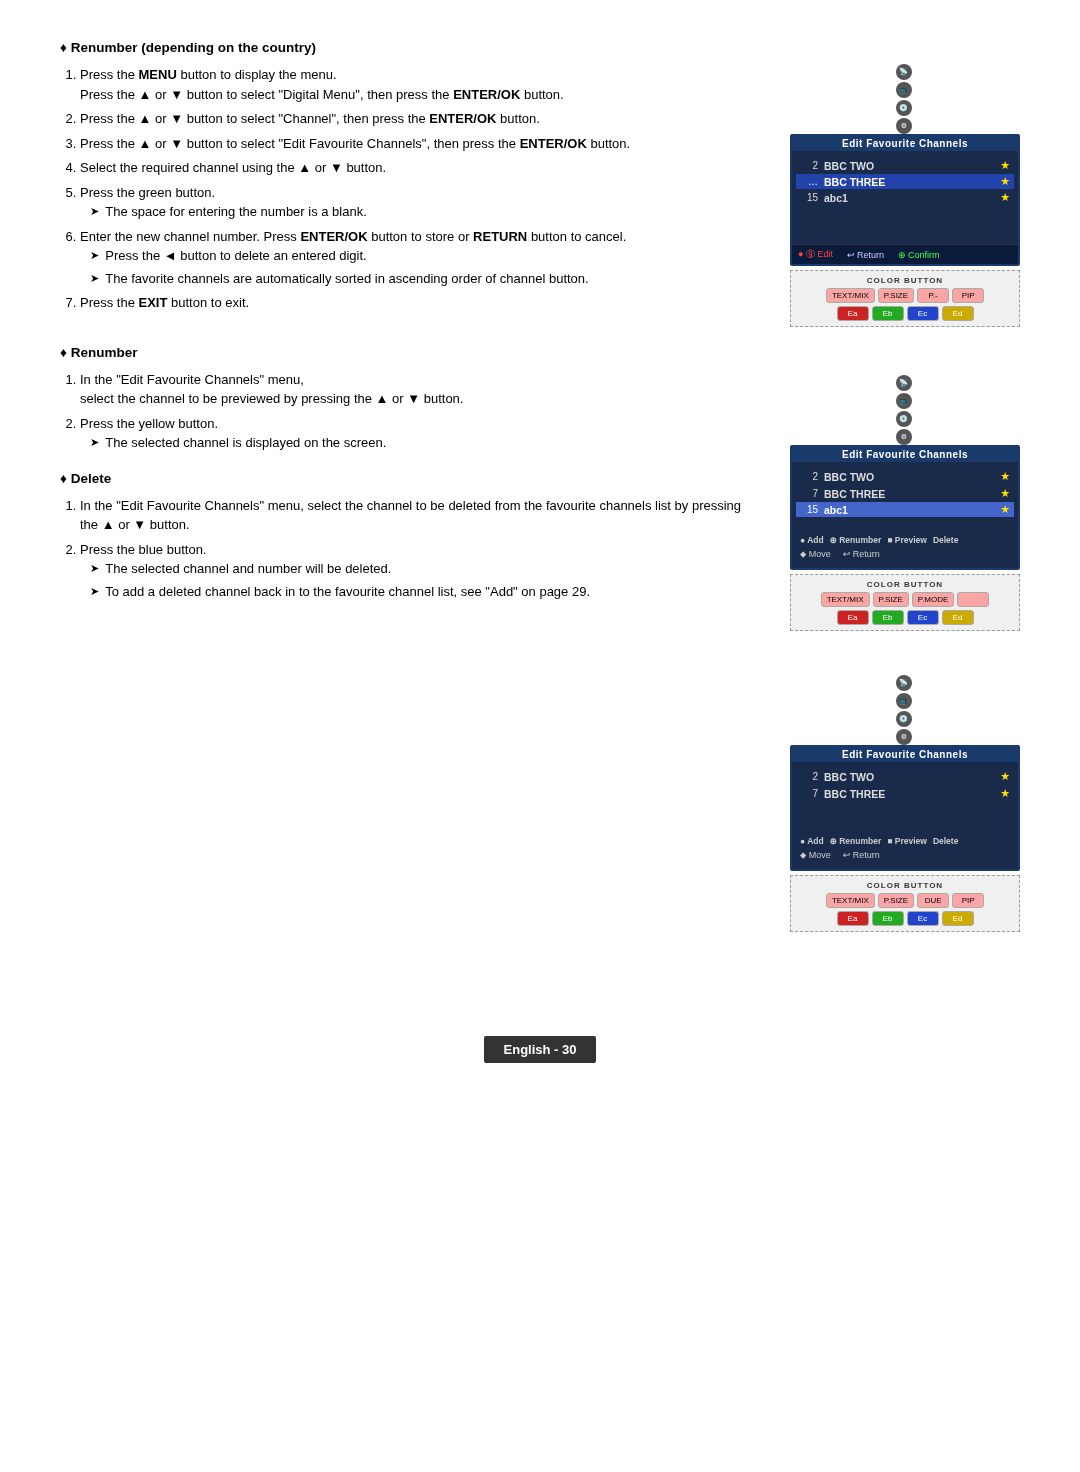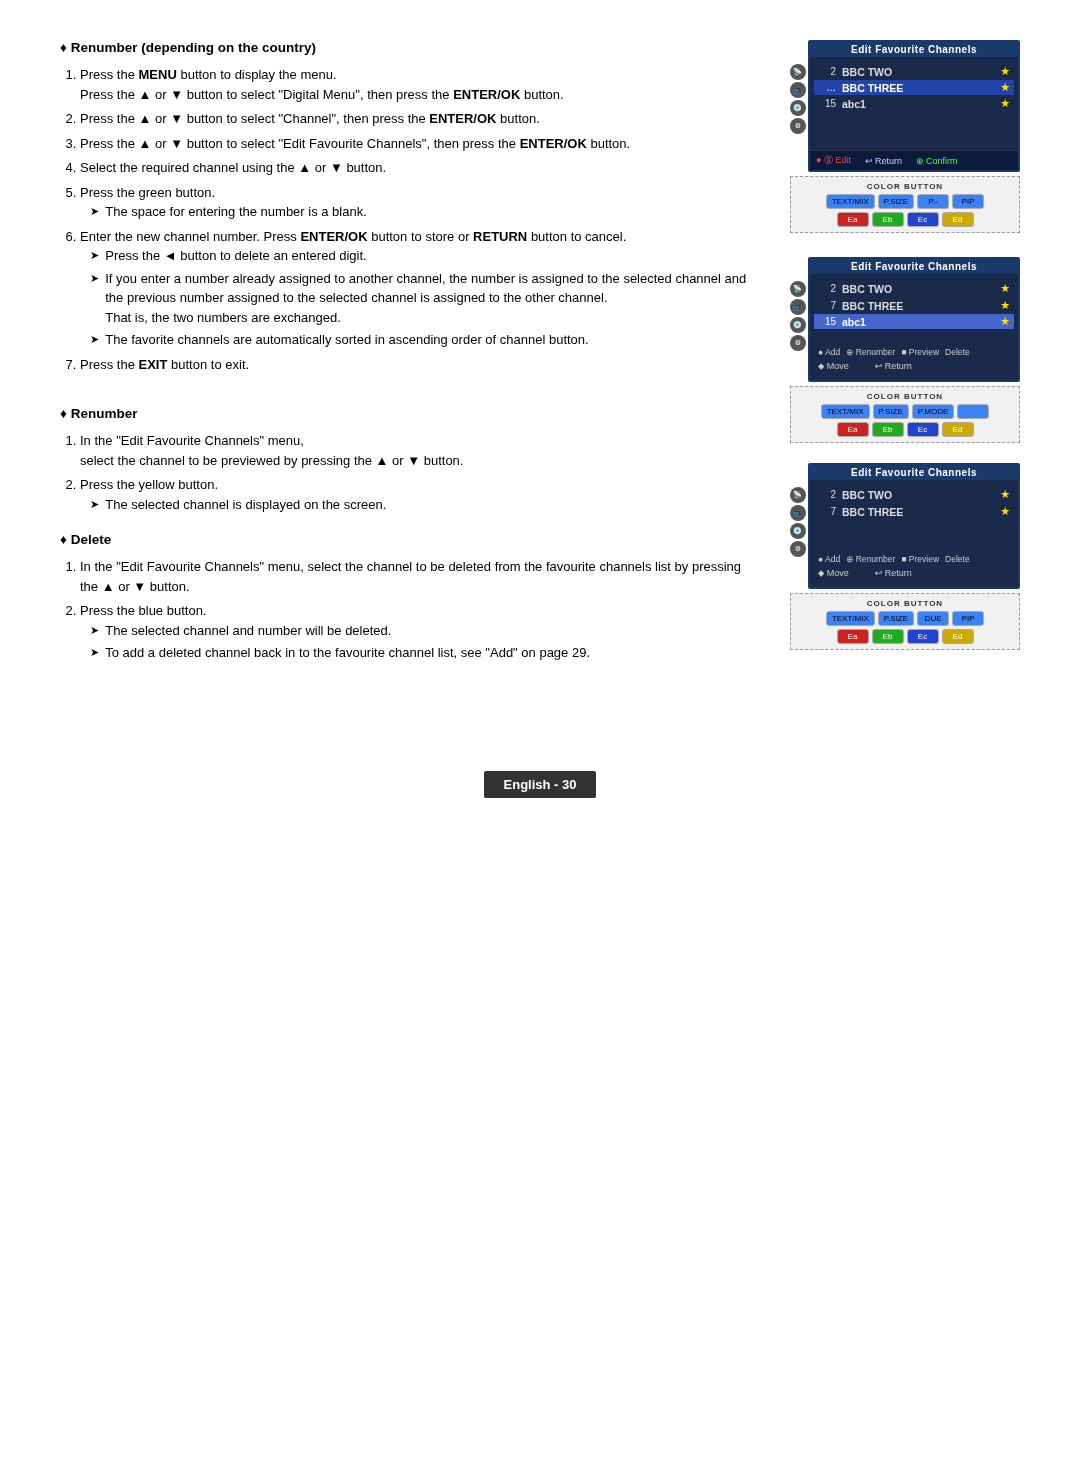--- a/index.html
+++ b/index.html
@@ -142,40 +142,41 @@
       margin-bottom: 3px;
       color: #333;
     }
     .remote-buttons-row {
       display: flex;
       gap: 3px;
       justify-content: center;
       margin-bottom: 3px;
     }
     .remote-btn {
-      background: #3b82f6;
+      background: #fca5a5;
       border: 1px solid #aaa;
       border-radius: 3px;
       padding: 2px 5px;
       font-size: 8px;
       text-align: center;
       min-width: 32px;
     }
     .remote-btn.red { background: #cc2222; color: #fff; }
     .remote-btn.green { background: #22aa22; color: #fff; }
     .remote-btn.yellow { background: #ccaa00; color: #fff; }
     .remote-btn.blue { background: #2244cc; color: #fff; }
     .remote-btn-row2 {
       display: flex;
       gap: 3px;
       justify-content: center;
     }
     .tv-with-icons {
       display: flex;
       gap: 0;
+      flex-direction: column;
     }
     .tv-left-icons {
       display: flex;
       flex-direction: column;
       gap: 2px;
       padding-top: 24px;
       padding-right: 2px;
       align-items: center;
     }
     .icon-circle {
@@ -206,25 +207,26 @@
       text-align: center;
       margin-top: 30px;
     }
     .tv-add-row {
       display: flex;
       gap: 6px;
       font-size: 8.5px;
       color: #bbb;
       padding: 2px 0;
       align-items: center;
+      font-weight: bold;
     }
     .tv-add-row span { color: #ccc; }
     .tv-move-row {
       display: flex;
-      gap: 26px;
+      gap: 12px;
       font-size: 8.5px;
       color: #ccc;
       padding: 2px 0;
     }
     .updown { font-size: 9px; }
     .return-arrow { font-size: 9px; }
     .tv-channel-row-blank {
       height: 16px;
     }
     .section-gap { margin-bottom: 18px; }
@@ -252,21 +254,20 @@
         <li>
           Select the required channel using the ▲ or ▼ button.
         </li>
         <li>
           Press the green button.
           <div class="arrow-item">The space for entering the number is a blank.</div>
         </li>
         <li>
           Enter the new channel number. Press <strong>ENTER/OK</strong> button to store or <strong>RETURN</strong> button to cancel.
           <div class="arrow-item">Press the ◄ button to delete an entered digit.</div>
-          <div class="arrow-item">If you enter a number already assigned to another channel, the number is assigned to the selected channel and the previous number assigned to the selected channel is assigned to the other channel.<br>That is, the two numbers are exchanged.</div>
           <div class="arrow-item">The favorite channels are automatically sorted in ascending order of channel button.</div>
         </li>
         <li>
           Press the <strong>EXIT</strong> button to exit.
         </li>
       </ol>
     </div>
 
     <div class="section section-gap">
       <div class="section-title">♦ Renumber</div>

